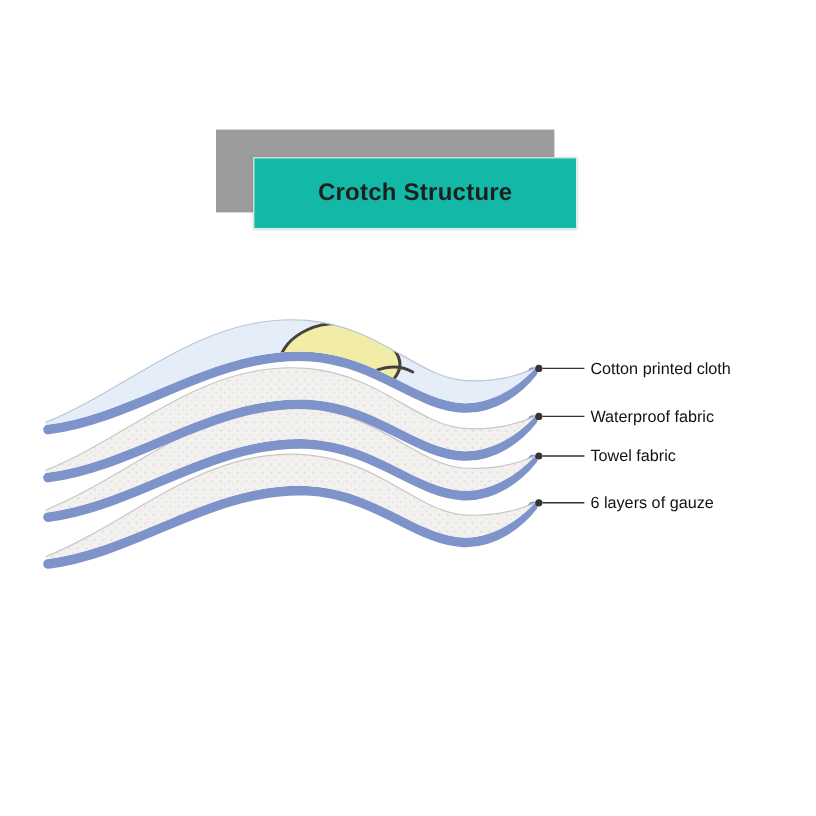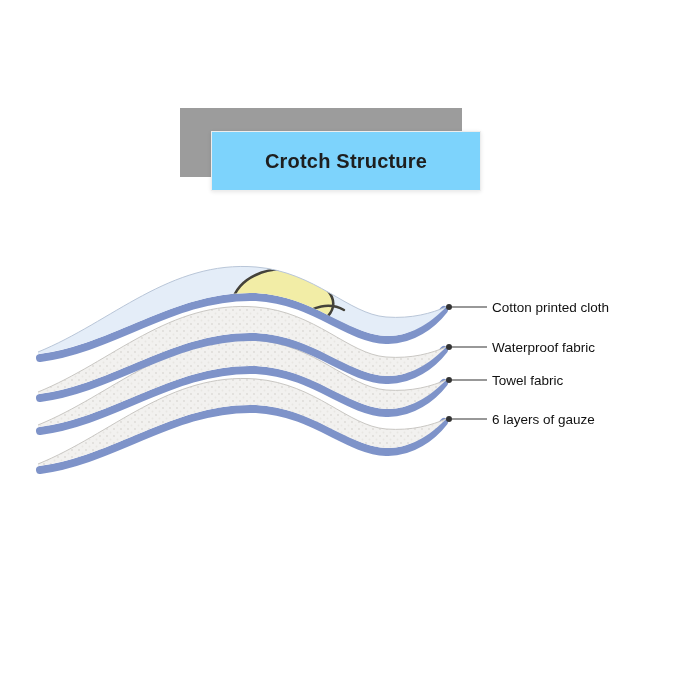--- a/index.html
+++ b/index.html
@@ -13,21 +13,21 @@
   .backdrop{
     position:absolute;
     left:180px;top:108px;
     width:282px;height:69px;
     background:#9c9c9c;
   }
   .title-card{
     position:absolute;
     left:211px;top:131px;
     width:268px;height:58px;
-    background:#7dd3fc;
+    background:#14b8a6;
     border:1px solid #ededed;
     box-shadow:0 1px 4px rgba(0,0,0,0.10);
     display:flex;align-items:center;justify-content:center;
   }
   .title-card h1{
     margin:0;
     font-family:"Liberation Sans",sans-serif;
     font-weight:700;
     font-size:20px;
     letter-spacing:0.2px;

